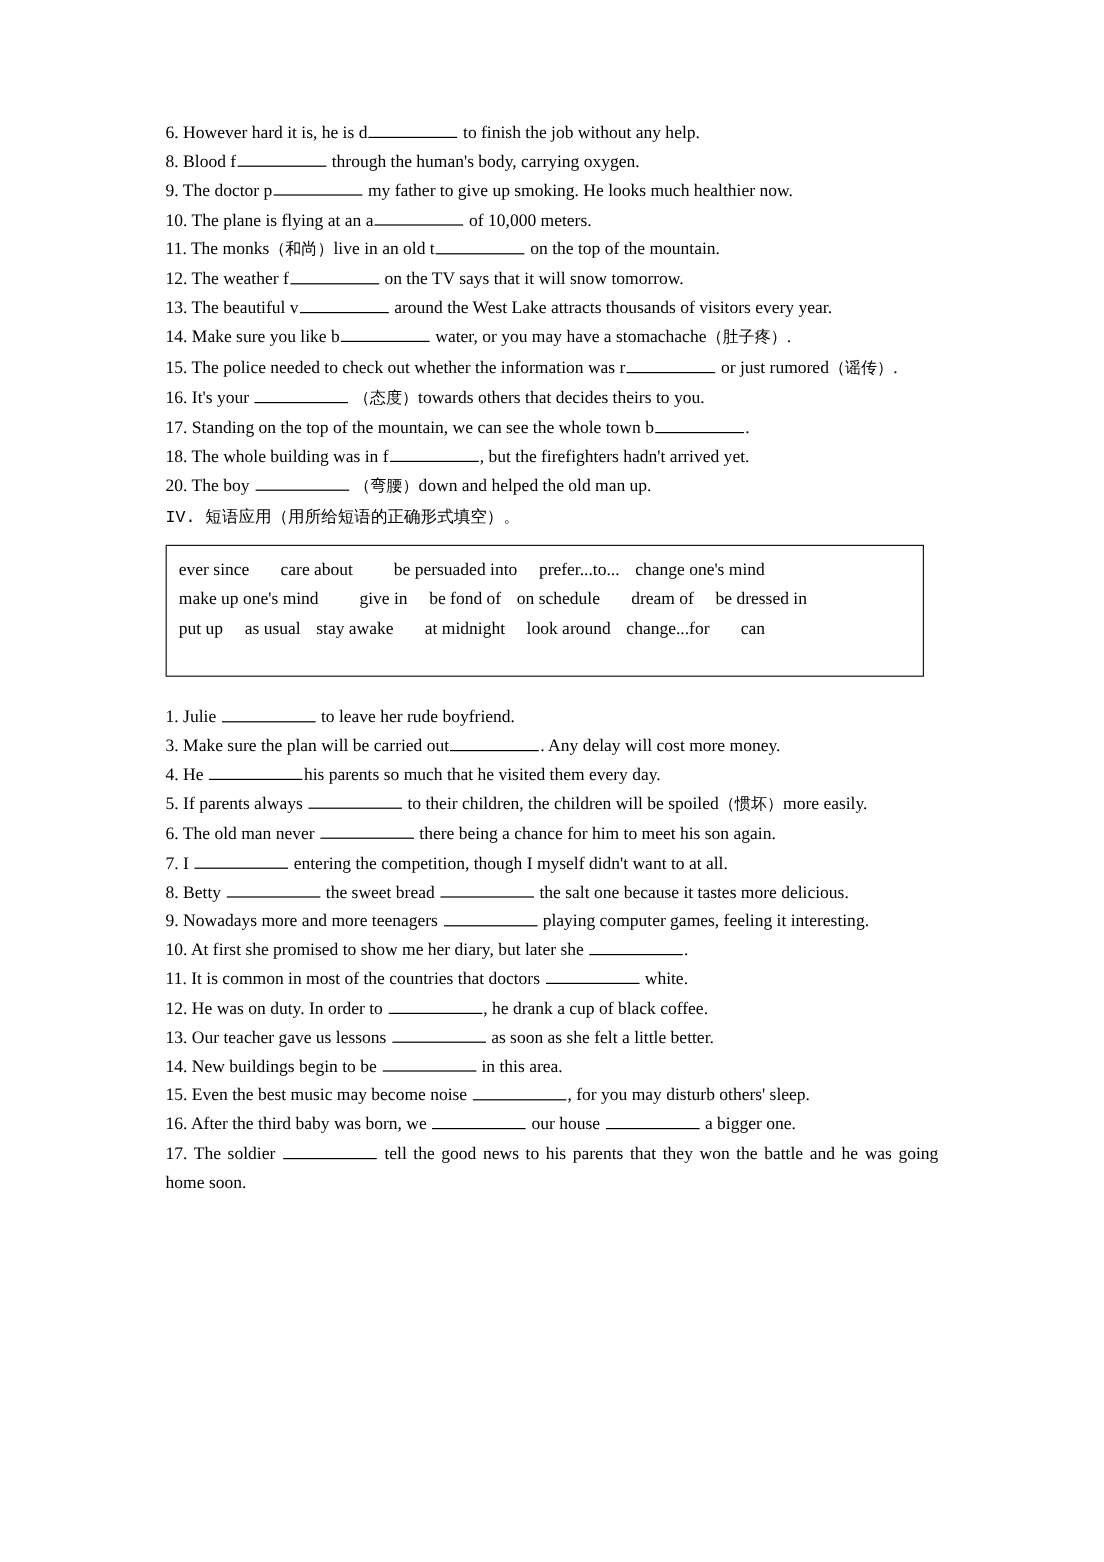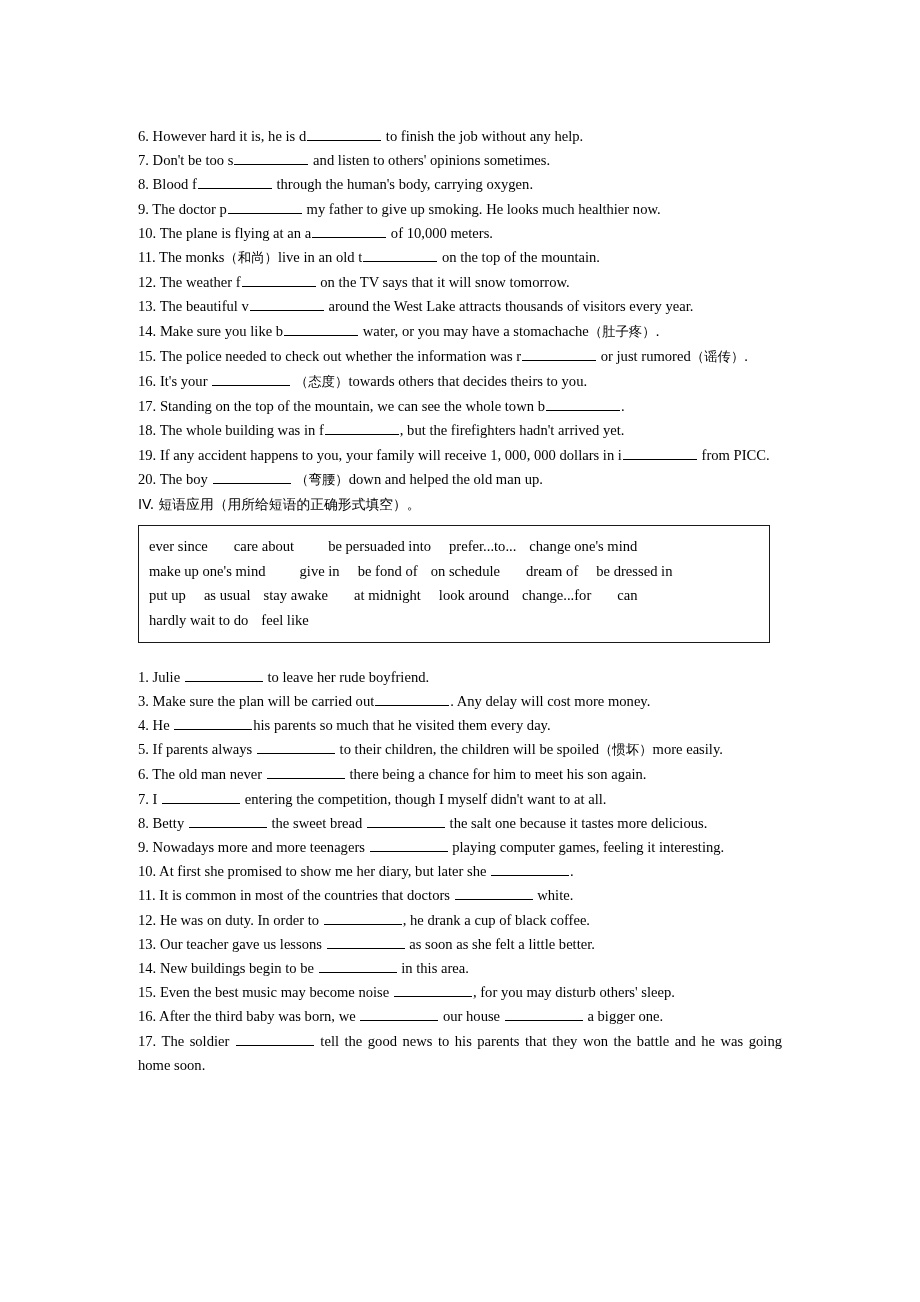--- a/index.html
+++ b/index.html
@@ -11,21 +11,21 @@
     width: 920px;
     height: 1302px;
     font-family: "Liberation Serif", "DejaVu Serif", serif;
     color: #000000;
     position: relative;
     overflow: hidden;
   }
   .page {
     position: absolute;
     left: 138px;
-    top: 124px;
+    top: 99px;
     width: 644px;
   }
   .line {
     font-size: 14.6px;
     line-height: 24.2px;
     text-align: justify;
     text-justify: inter-word;
     margin: 0;
     white-space: normal;
   }
@@ -40,26 +40,26 @@
   .b-space { width: 78px; }
   .cjk {
     font-family: "DejaVu Sans", "Liberation Sans", sans-serif;
     font-size: 13.4px;
   }
   .heading {
     font-size: 14.6px;
     line-height: 24.2px;
     margin: 0;
   }
-  .heading .cjk { font-size: 13.8px; }
+  .heading .cjk { font-size: 13.8px; font-family: Liberation Mono, monospace; }
   .wordbank {
     border: 1.6px solid #1a1a1a;
     margin-top: 9px;
     margin-bottom: 0;
-    padding: 8px 10px 9px 10px;
+    padding: 8px 10px 26px 10px;
     width: 610px;
     box-sizing: content-box;
   }
   .wb-row {
     font-size: 14.6px;
     line-height: 24.6px;
     white-space: nowrap;
   }
   .wb-item { display: inline-block; }
   .gap-a { display: inline-block; width: 26px; }
@@ -68,45 +68,42 @@
   .gap-d { display: inline-block; width: 34px; }
   .sec2 { margin-top: 22px; }
 </style>
 </head>
 <body>
 
 <div class="page">
 
   <div id="wf-section">
       <div class="line"><span>6. </span><span>However hard it is, he is d</span><span class="blank b-attached"></span><span> to finish the job without any help.</span></div>
-      <div class="line"><span>7. </span><span>Don't be too s</span><span class="blank b-attached"></span><span> and listen to others' opinions sometimes.</span></div>
       <div class="line"><span>8. </span><span>Blood f</span><span class="blank b-attached"></span><span> through the human's body, carrying oxygen.</span></div>
       <div class="line"><span>9. </span><span>The doctor p</span><span class="blank b-attached"></span><span> my father to give up smoking. He looks much healthier now.</span></div>
       <div class="line"><span>10. </span><span>The plane is flying at an a</span><span class="blank b-attached"></span><span> of 10,000 meters.</span></div>
       <div class="line"><span>11. </span><span>The monks<span class="cjk">（和尚）</span>live in an old t</span><span class="blank b-attached"></span><span> on the top of the mountain.</span></div>
       <div class="line"><span>12. </span><span>The weather f</span><span class="blank b-attached"></span><span> on the TV says that it will snow tomorrow.</span></div>
       <div class="line"><span>13. </span><span>The beautiful v</span><span class="blank b-attached"></span><span> around the West Lake attracts thousands of visitors every year.</span></div>
       <div class="line"><span>14. </span><span>Make sure you like b</span><span class="blank b-attached"></span><span> water, or you may have a stomachache<span class="cjk">（肚子疼）</span>.</span></div>
       <div class="line"><span>15. </span><span>The police needed to check out whether the information was r</span><span class="blank b-attached"></span><span> or just rumored<span class="cjk">（谣传）</span>.</span></div>
       <div class="line"><span>16. </span><span>It's your </span><span class="blank b-space"></span><span> <span class="cjk">（态度）</span>towards others that decides theirs to you.</span></div>
       <div class="line"><span>17. </span><span>Standing on the top of the mountain, we can see the whole town b</span><span class="blank b-attached"></span><span>.</span></div>
       <div class="line"><span>18. </span><span>The whole building was in f</span><span class="blank b-attached"></span><span>, but the firefighters hadn't arrived yet.</span></div>
-      <div class="line"><span>19. </span><span>If any accident happens to you, your family will receive 1, 000, 000 dollars in i</span><span class="blank b-attached"></span><span> from PICC.</span></div>
       <div class="line"><span>20. </span><span>The boy </span><span class="blank b-space"></span><span> <span class="cjk">（弯腰）</span>down and helped the old man up.</span></div>
     </div>
 
   <div class="heading">
     <span class="cjk">IV. 短语应用（用所给短语的正确形式填空）。</span>
   </div>
 
   <div class="wordbank" id="wb-box">
       <div class="wb-row"><span class="wb-item">ever since</span><span class="gap-a"></span><span class="wb-item">care about</span><span class="gap-d"></span><span class="wb-item">be persuaded into</span><span class="gap-b"></span><span class="wb-item">prefer...to...</span><span class="gap-c"></span><span class="wb-item">change one's mind</span></div>
       <div class="wb-row"><span class="wb-item">make up one's mind</span><span class="gap-d"></span><span class="wb-item">give in</span><span class="gap-b"></span><span class="wb-item">be fond of</span><span class="gap-c"></span><span class="wb-item">on schedule</span><span class="gap-a"></span><span class="wb-item">dream of</span><span class="gap-b"></span><span class="wb-item">be dressed in</span></div>
       <div class="wb-row"><span class="wb-item">put up</span><span class="gap-b"></span><span class="wb-item">as usual</span><span class="gap-c"></span><span class="wb-item">stay awake</span><span class="gap-a"></span><span class="wb-item">at midnight</span><span class="gap-b"></span><span class="wb-item">look around</span><span class="gap-c"></span><span class="wb-item">change...for</span><span class="gap-a"></span><span class="wb-item">can</span></div>
-      <div class="wb-row"><span class="wb-item">hardly wait to do</span><span class="gap-c"></span><span class="wb-item">feel like</span></div>
     </div>
 
   <div class="sec2" id="ph-section">
       <div class="line"><span>1. </span><span>Julie </span><span class="blank b-space"></span><span> to leave her rude boyfriend.</span></div>
       <div class="line"><span>3. </span><span>Make sure the plan will be carried out</span><span class="blank b-attached"></span><span>. Any delay will cost more money.</span></div>
       <div class="line"><span>4. </span><span>He </span><span class="blank b-space"></span><span>his parents so much that he visited them every day.</span></div>
       <div class="line"><span>5. </span><span>If parents always </span><span class="blank b-space"></span><span> to their children, the children will be spoiled<span class="cjk">（惯坏）</span>more easily.</span></div>
       <div class="line"><span>6. </span><span>The old man never </span><span class="blank b-space"></span><span> there being a chance for him to meet his son again.</span></div>
       <div class="line"><span>7. </span><span>I </span><span class="blank b-space"></span><span> entering the competition, though I myself didn't want to at all.</span></div>
       <div class="line"><span>8. </span><span>Betty </span><span class="blank b-space"></span><span> the sweet bread </span><span class="blank b-space"></span><span> the salt one because it tastes more delicious.</span></div>

